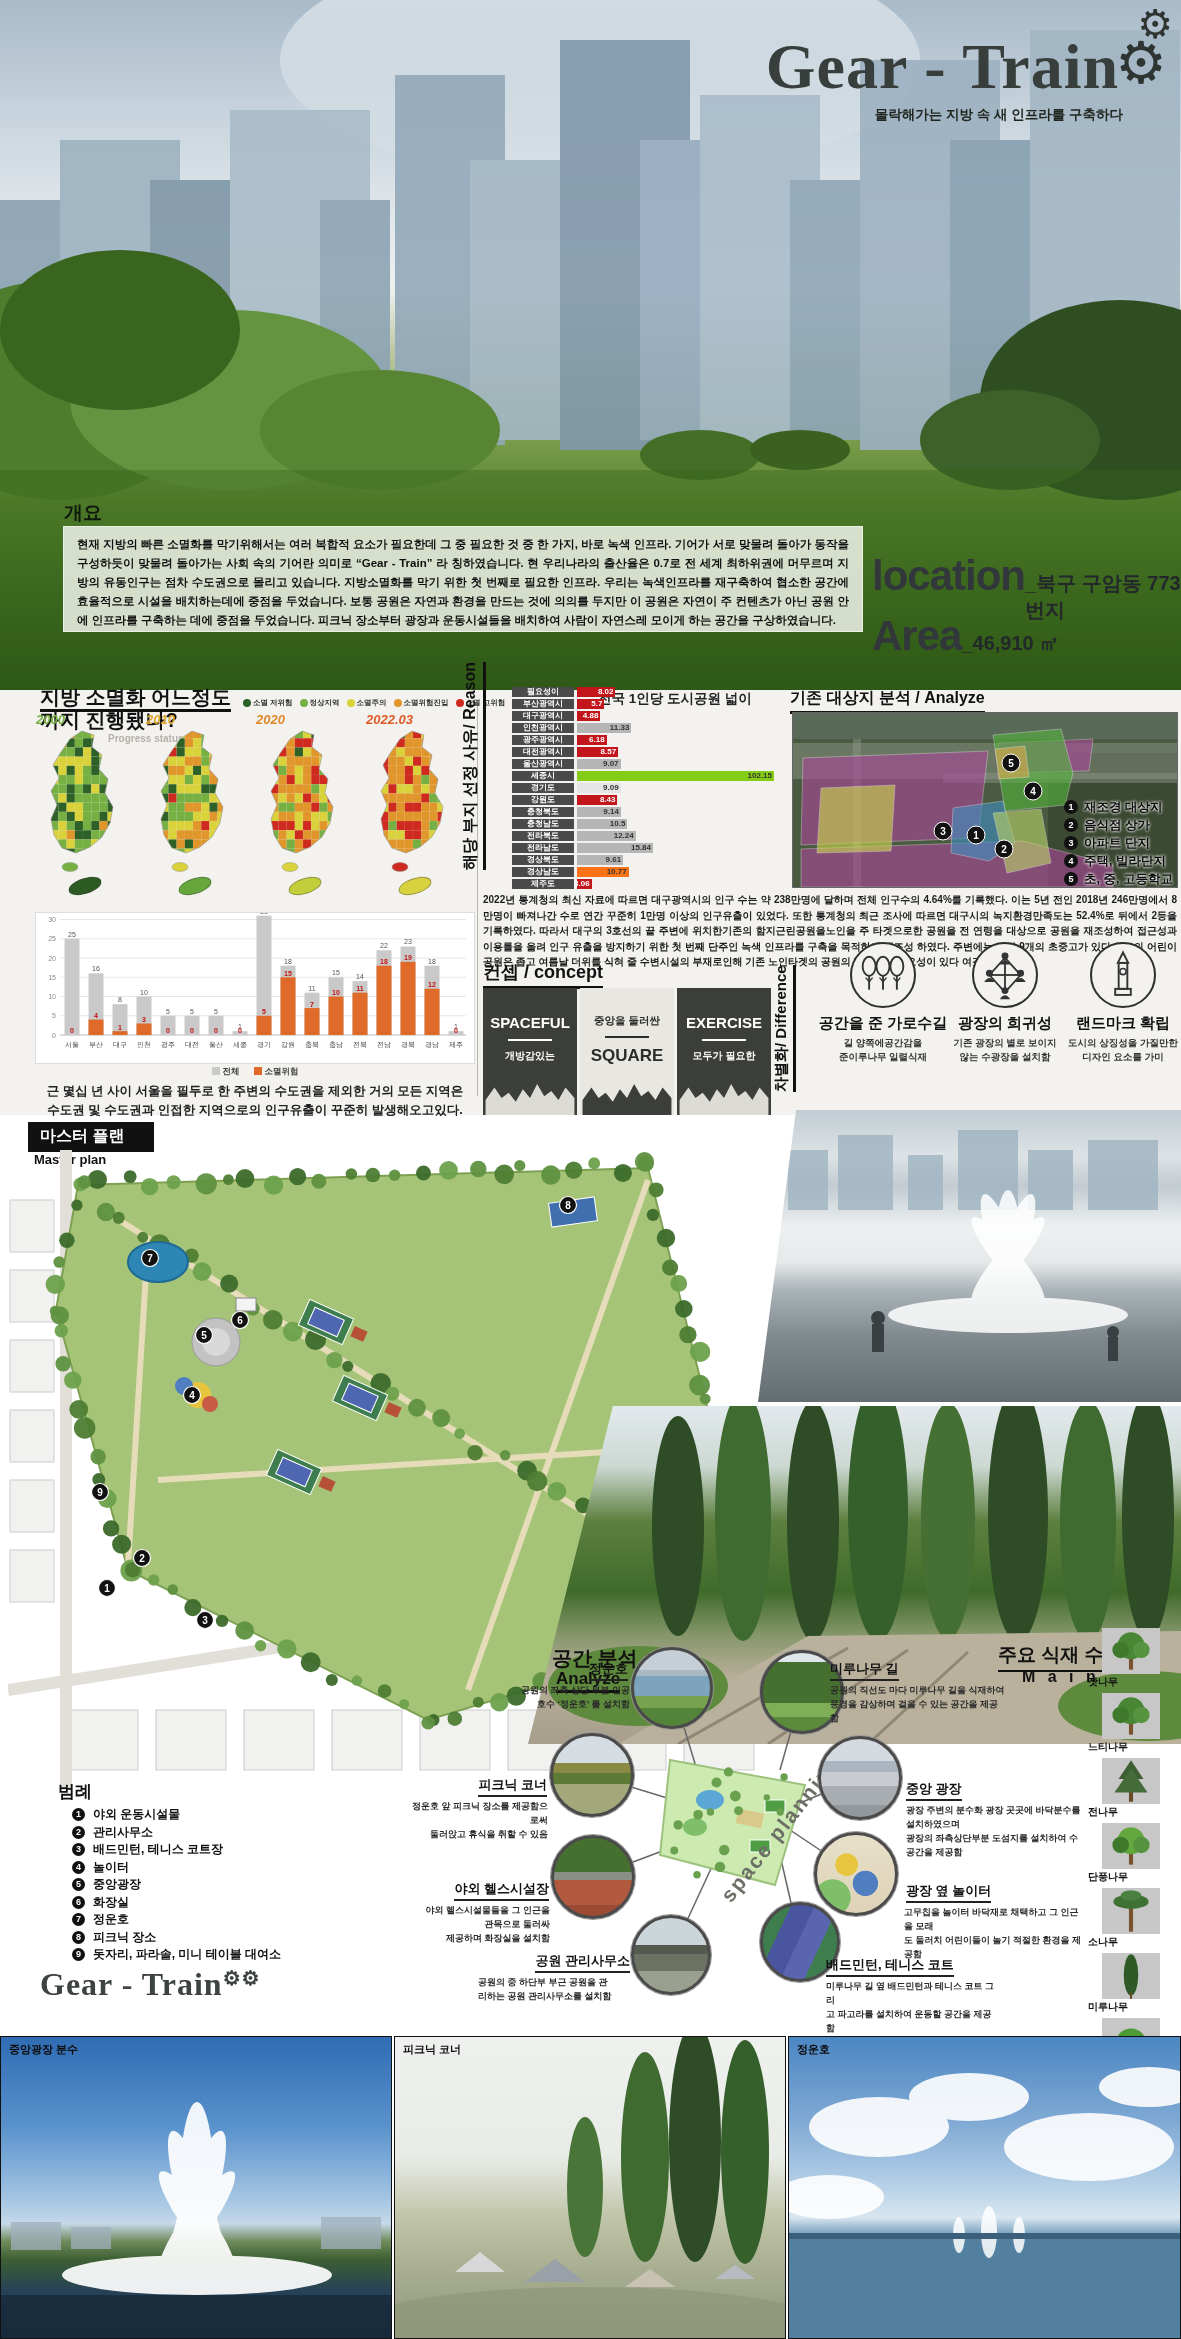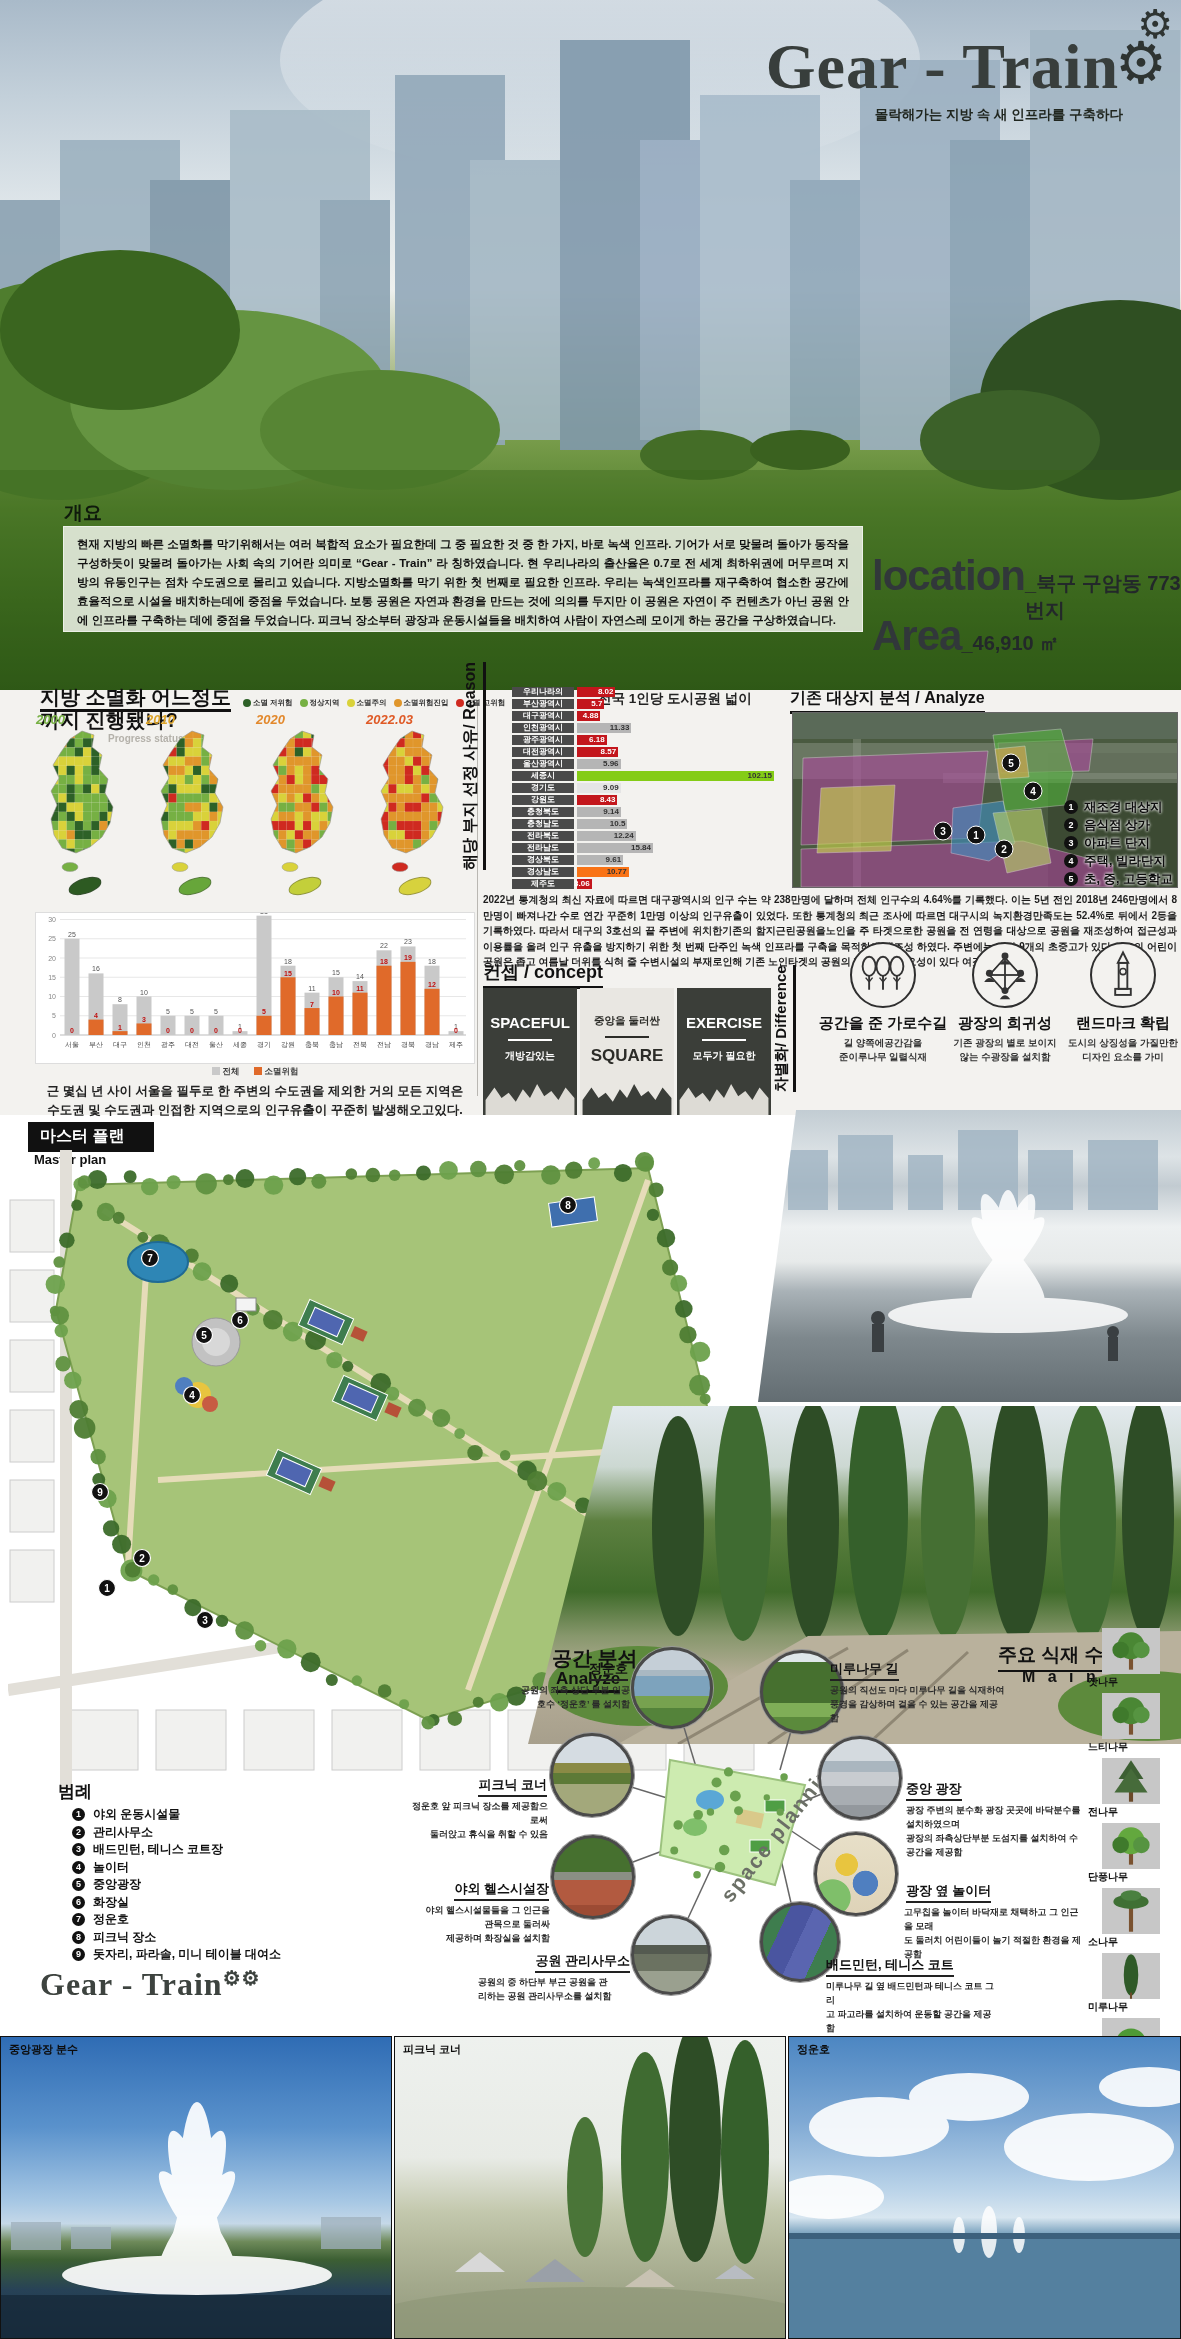--- a/index.html
+++ b/index.html
@@ -905,21 +905,21 @@
       <span><span class="sq" style="background: rgb(201, 201, 201);"></span>전체</span>
       <span><span class="sq" style="background: rgb(224, 106, 42);"></span>소멸위험</span>
     </div>
   <div class="abs ext-caption">근 몇십 년 사이 서울을 필두로 한 주변의 수도권을 제외한 거의 모든 지역은
 수도권 및 수도권과 인접한 지역으로의 인구유출이 꾸준히 발생해오고있다.</div>
 
   <div class="abs reason-vert">해당 부지 선정 사유/ Reason</div>
   <div class="abs reason-title">전국 1인당 도시공원 넓이</div>
   <div class="abs" id="reason-rows">
       <div class="rrow">
-        <div class="rlabel">우리나라의</div>
+        <div class="rlabel">필요성이</div>
         <div class="rbar" style="width: 38.496px; background: rgb(195, 22, 28);">
           <span style="color: rgb(255, 255, 255);">8.02</span>
         </div>
       </div>
       <div class="rrow">
         <div class="rlabel">부산광역시</div>
         <div class="rbar" style="width: 27.36px; background: rgb(195, 22, 28);">
           <span style="color: rgb(255, 255, 255);">5.7</span>
         </div>
       </div>
@@ -943,21 +943,21 @@
       </div>
       <div class="rrow">
         <div class="rlabel">대전광역시</div>
         <div class="rbar" style="width: 41.136px; background: rgb(195, 22, 28);">
           <span style="color: rgb(255, 255, 255);">8.57</span>
         </div>
       </div>
       <div class="rrow">
         <div class="rlabel">울산광역시</div>
         <div class="rbar" style="width: 43.536px; background: rgb(181, 181, 181);">
-          <span style="color: rgb(51, 51, 51);">5.96</span>
+          <span style="color: rgb(51, 51, 51);">9.07</span>
         </div>
       </div>
       <div class="rrow">
         <div class="rlabel">세종시</div>
         <div class="rbar" style="width: 235px; background: #84cc16;">
           <span style="color: rgb(51, 51, 51);">102.15</span>
         </div>
       </div>
       <div class="rrow">
         <div class="rlabel">경기도</div>

